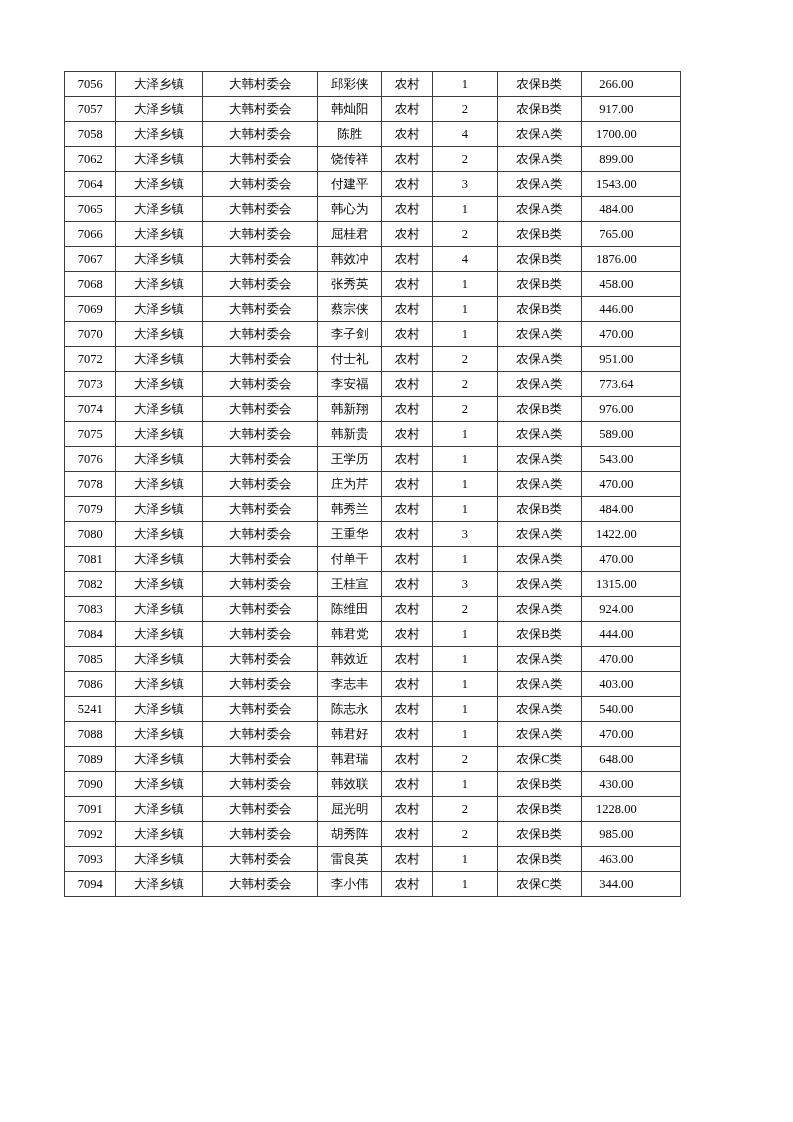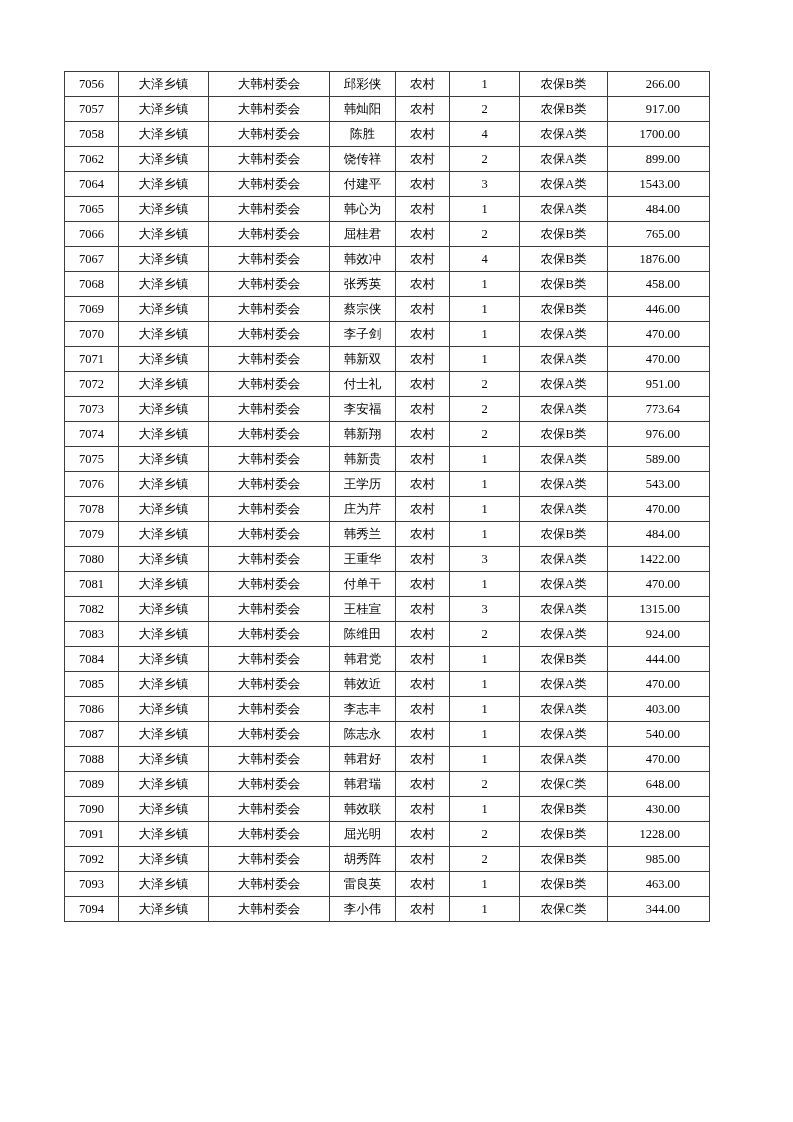--- a/index.html
+++ b/index.html
@@ -2,21 +2,21 @@
 <html><head>
 <meta charset="utf-8">
 <style>
   html, body {
     margin: 0;
     padding: 0;
     background: #ffffff;
   }
   .page {
     position: relative;
-    width: 793px;
+    width: 681px;
     height: 1122px;
     background: #ffffff;
     overflow: hidden;
     font-family: "Liberation Serif", "DejaVu Serif", serif;
     color: #000000;
   }
   table.roster {
     position: absolute;
     left: 64px;
     top: 71px;
@@ -28,21 +28,20 @@
     border: 1px solid #3d3d3d;
     height: 24px;
     padding: 0;
     text-align: center;
     vertical-align: middle;
     white-space: nowrap;
     overflow: hidden;
     line-height: 24px;
   }
   table.roster td.amount {
-    text-align: right;
     padding-right: 29px;
   }
   col.c-id       { width: 54px; }
   col.c-town     { width: 90px; }
   col.c-village  { width: 121px; }
   col.c-name     { width: 66px; }
   col.c-type     { width: 54px; }
   col.c-count    { width: 70px; }
   col.c-category { width: 88px; }
   col.c-amount   { width: 102px; }
@@ -167,30 +166,20 @@
           <td>7070</td>
           <td>大泽乡镇</td>
           <td>大韩村委会</td>
           <td>李子剑</td>
           <td>农村</td>
           <td>1</td>
           <td>农保A类</td>
           <td class="amount">470.00</td>
         </tr>
         <tr>
-          <td>7071</td>
-          <td>大泽乡镇</td>
-          <td>大韩村委会</td>
-          <td>韩新双</td>
-          <td>农村</td>
-          <td>1</td>
-          <td>农保A类</td>
-          <td class="amount">470.00</td>
-        </tr>
-        <tr>
           <td>7072</td>
           <td>大泽乡镇</td>
           <td>大韩村委会</td>
           <td>付士礼</td>
           <td>农村</td>
           <td>2</td>
           <td>农保A类</td>
           <td class="amount">951.00</td>
         </tr>
         <tr>
@@ -317,21 +306,21 @@
           <td>7086</td>
           <td>大泽乡镇</td>
           <td>大韩村委会</td>
           <td>李志丰</td>
           <td>农村</td>
           <td>1</td>
           <td>农保A类</td>
           <td class="amount">403.00</td>
         </tr>
         <tr>
-          <td>7087</td>
+          <td>5241</td>
           <td>大泽乡镇</td>
           <td>大韩村委会</td>
           <td>陈志永</td>
           <td>农村</td>
           <td>1</td>
           <td>农保A类</td>
           <td class="amount">540.00</td>
         </tr>
         <tr>
           <td>7088</td>

